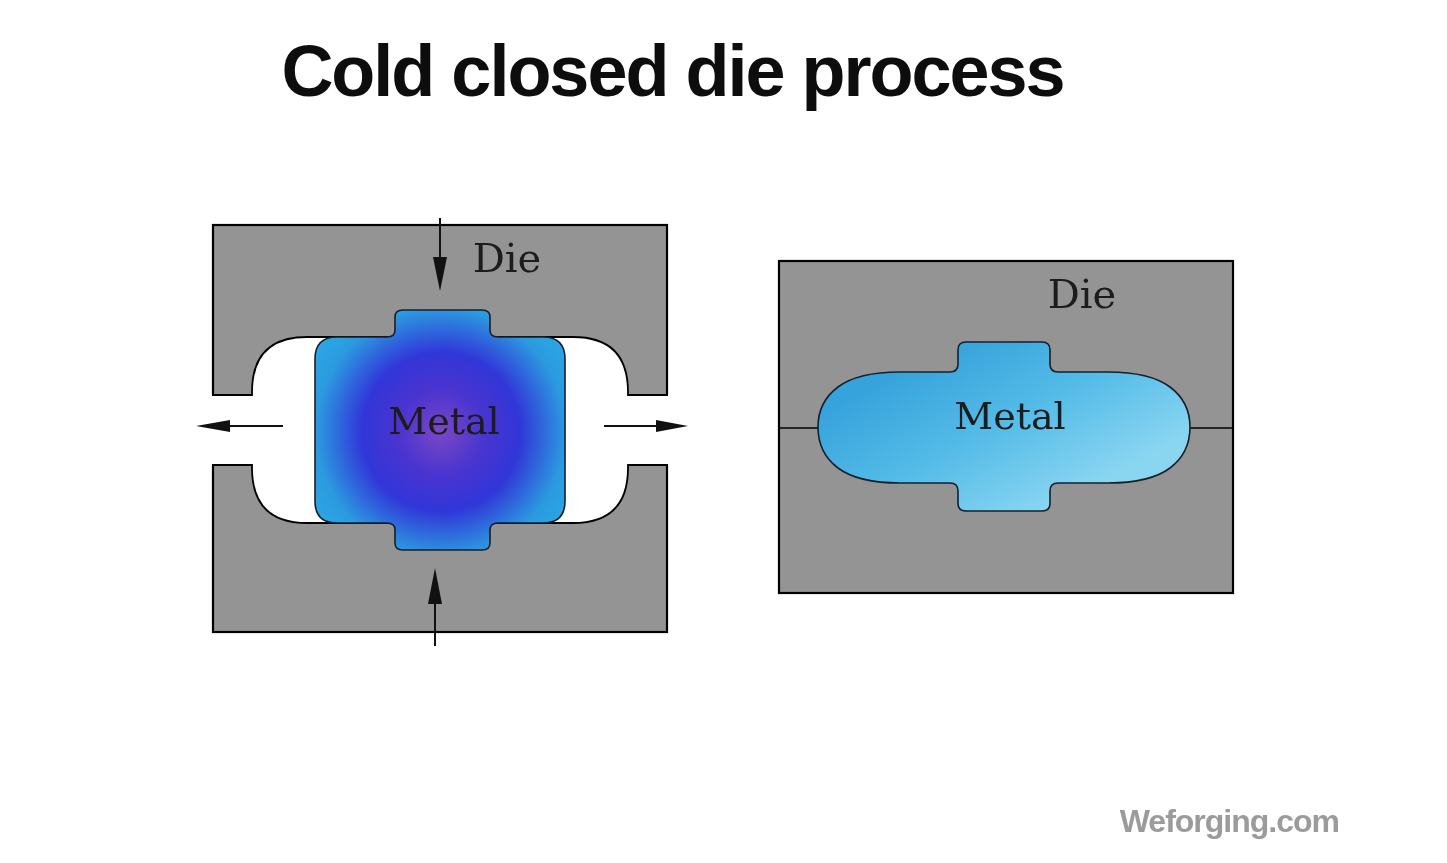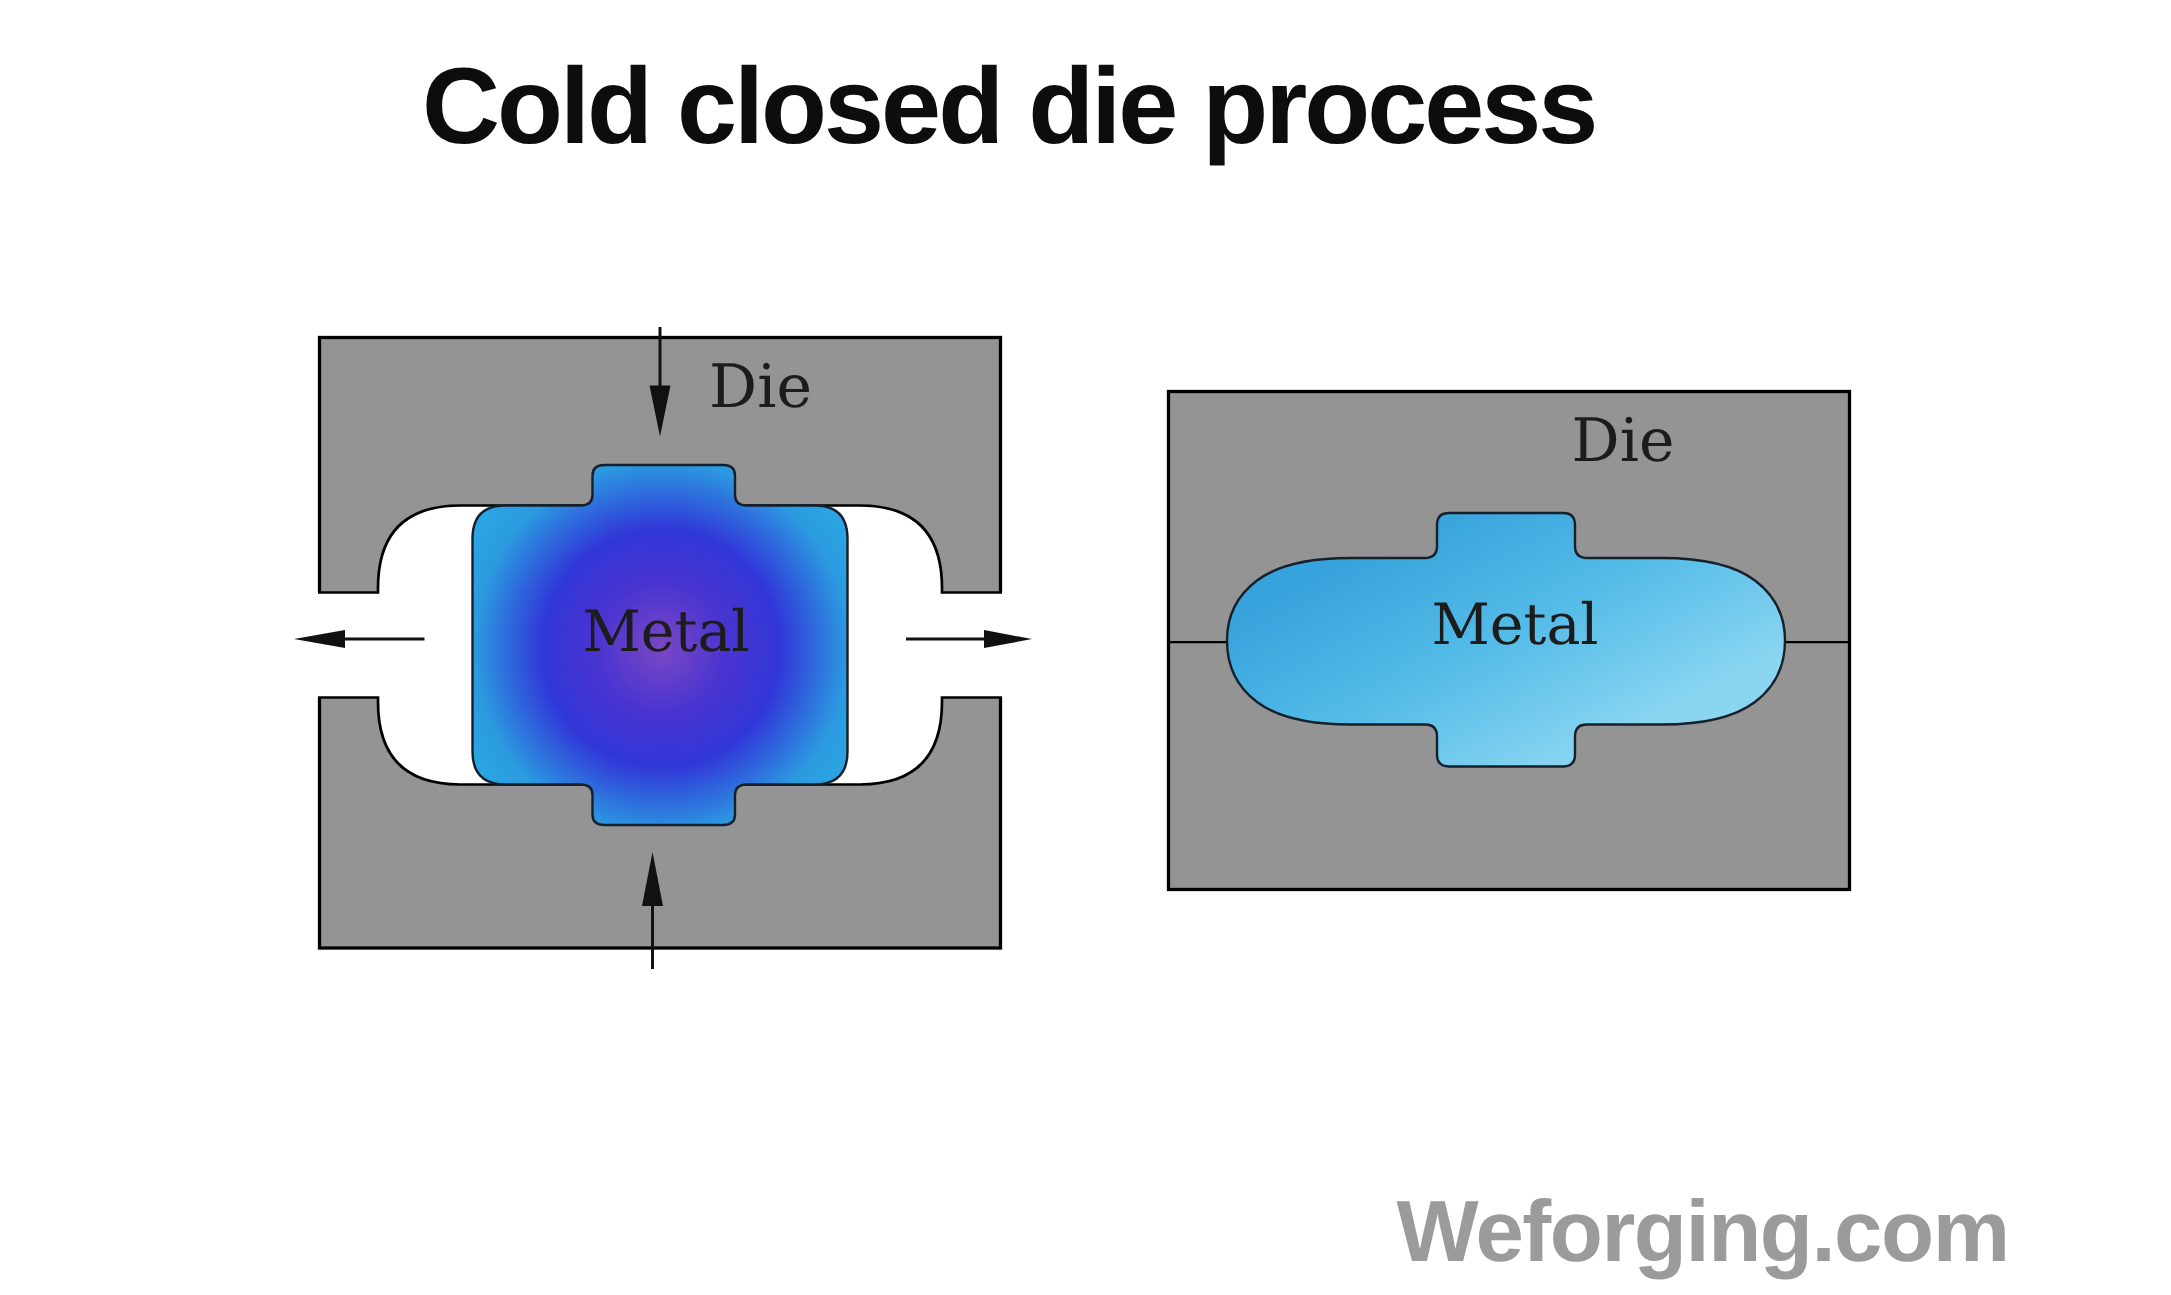--- a/index.html
+++ b/index.html
@@ -41,21 +41,21 @@
   }
   .die-label-left   { left: 507px;  top: 258px; font-size: 40px; }
   .metal-label-left { left: 444px;  top: 421px; font-size: 38px; }
   .die-label-right  { left: 1082px; top: 294px; font-size: 40px; }
   .metal-label-right{ left: 1010px; top: 416px; font-size: 38px; }
   .watermark {
     position: absolute;
     right: 6px;
     top: 821px;
     transform: translateY(-50%);
-    font-size: 58px;
+    font-size: 32px;
     font-weight: 700;
     letter-spacing: -1px;
     color: #9b9b9b;
     font-family: "Liberation Sans", sans-serif;
   }
 </style>
 </head>
 <body>
 
 <div class="canvas">

